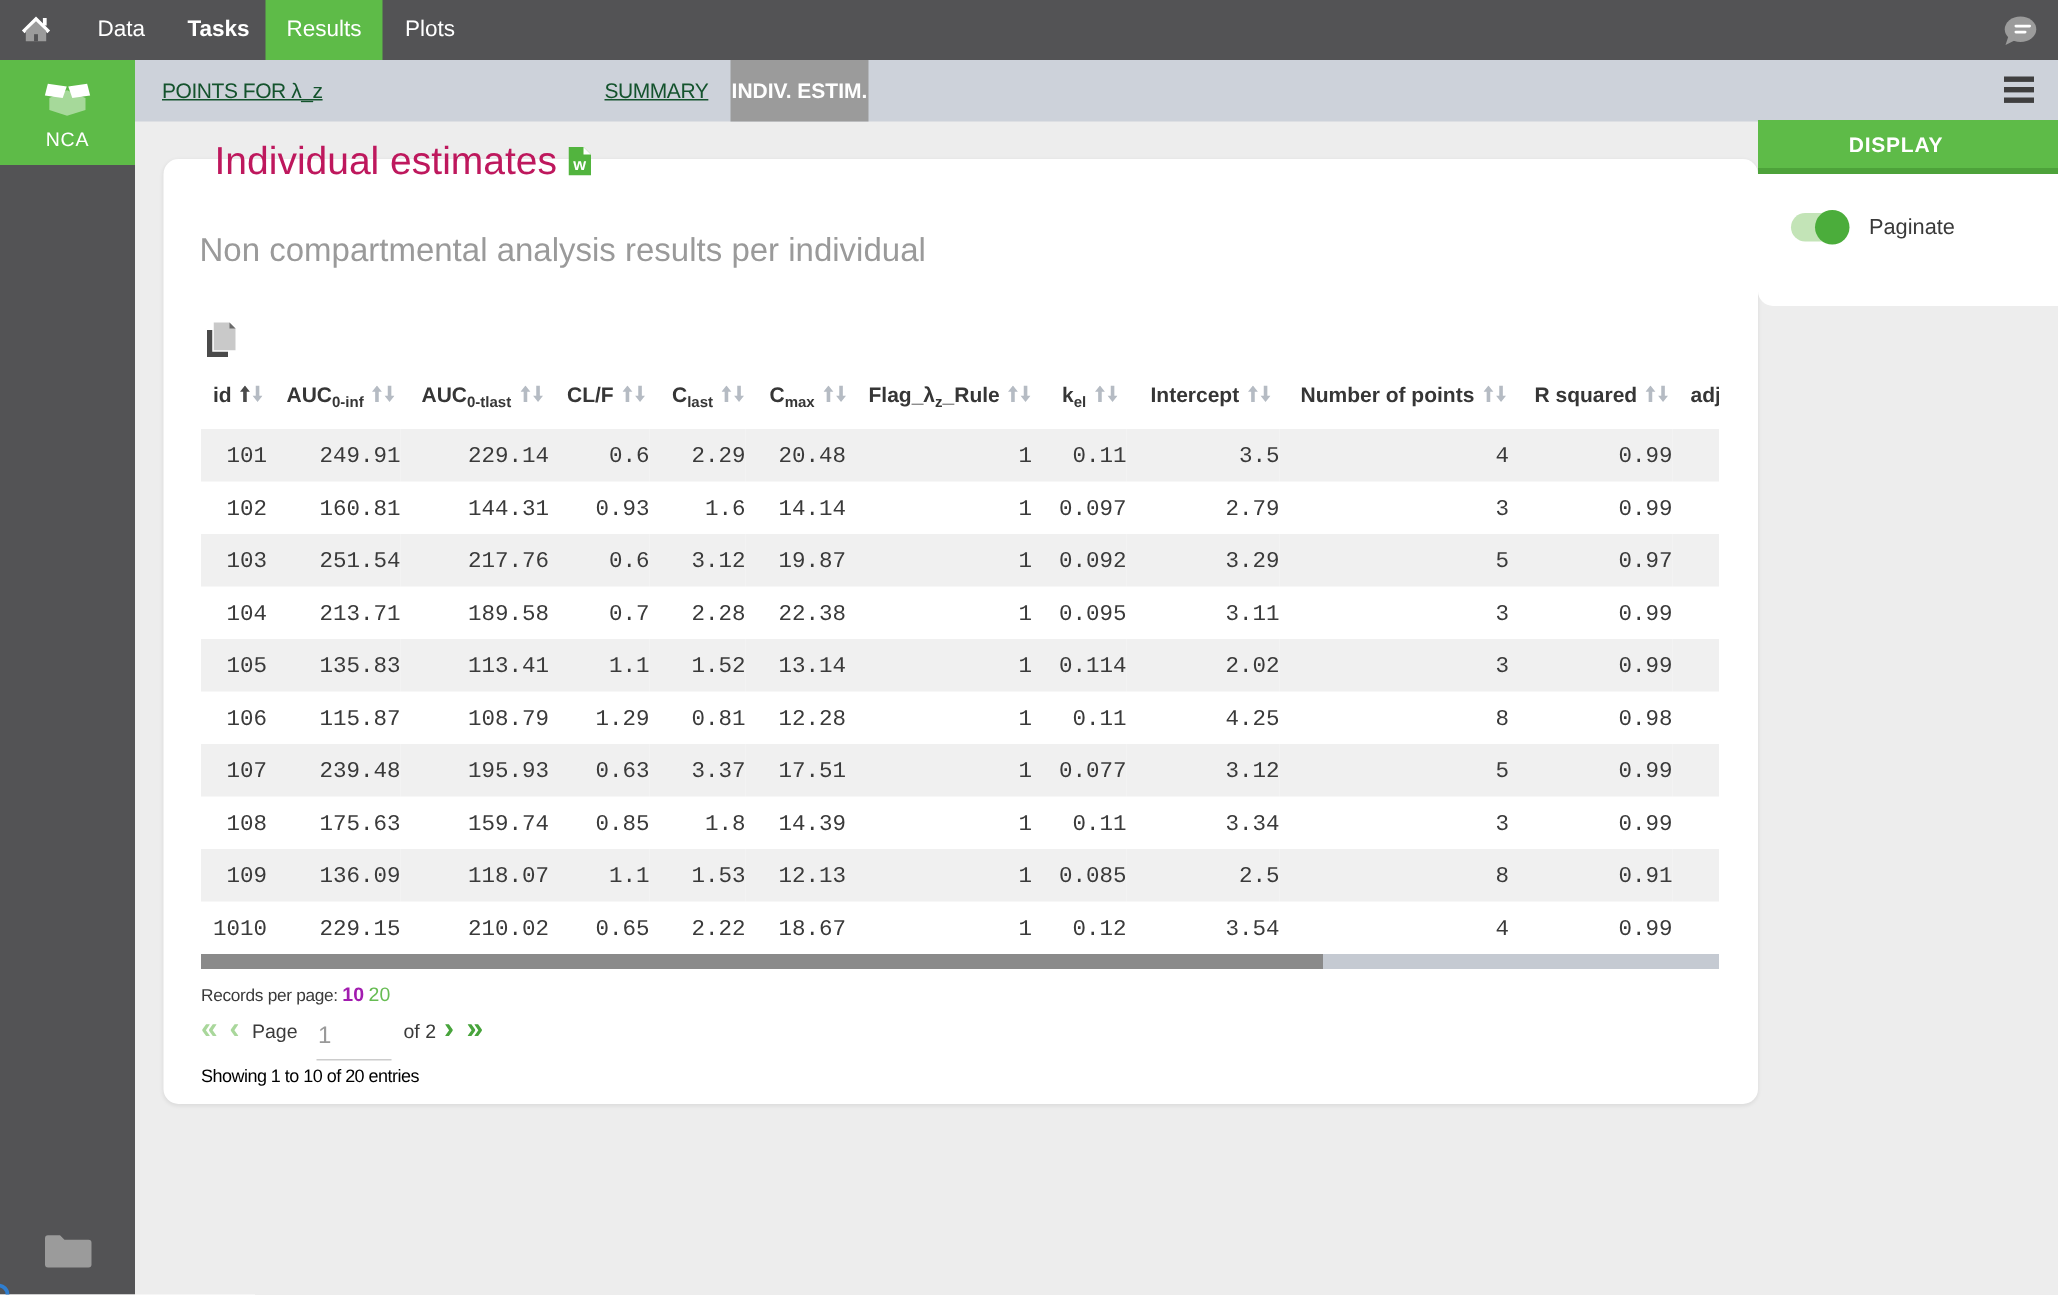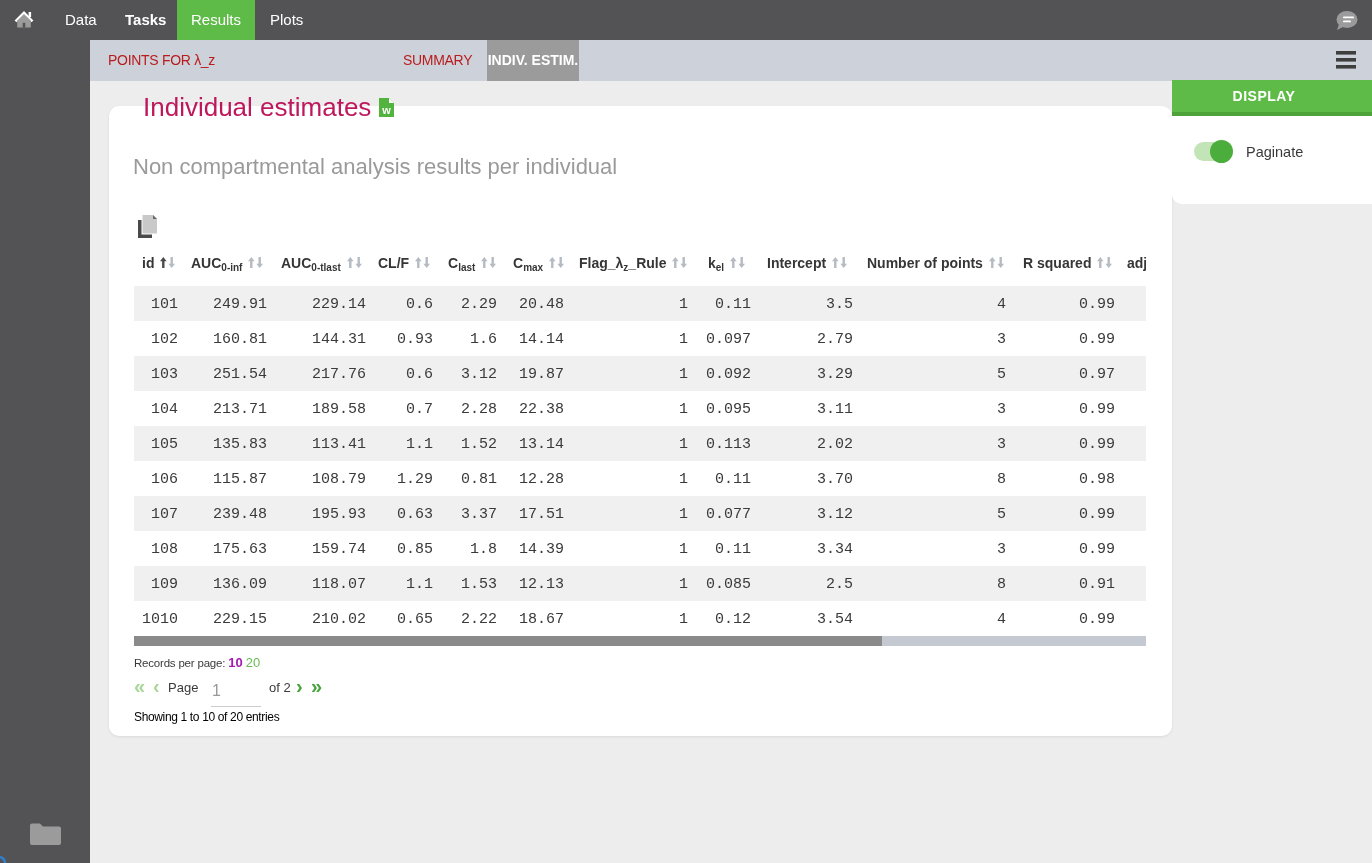--- a/index.html
+++ b/index.html
@@ -12,21 +12,21 @@
   #topnav .item { position:absolute; top:0; height:40px; line-height:40px; color:#fff; font-size:15px; }
   #results-tab { position:absolute; left:177px; top:0; width:78px; height:40px; background:#5ebb48; color:#fff; font-size:15px; line-height:40px; text-align:center; }
 
   
   #sidebar { position:absolute; left:0; top:40px; width:90px; height:823px; background:#535355; }
   #nca-block { position:absolute; left:0; top:0; width:90px; height:70px; background:#5ebb48; color:#fff; text-align:center; }
   #nca-block .lbl { position:absolute; left:0; top:45px; width:90px; font-size:13px; color:#fff; letter-spacing:0.5px; }
 
   
   #subnav { position:absolute; left:90px; top:40px; width:1282px; height:41px; background:#cdd2da; }
-  #subnav .tab { position:absolute; top:0; height:41px; line-height:41px; font-size:14px; letter-spacing:-0.3px; color:#b91c1c; }
+  #subnav .tab { position:absolute; top:0; height:41px; line-height:41px; font-size:14px; letter-spacing:-0.3px; color:#14532d;text-decoration:underline; }
   #tab-active { position:absolute; left:397px; top:0; width:92px; height:41px; background:#9b9b9b; color:#fff; font-weight:bold; font-size:14px; line-height:41px; text-align:center; }
 
   
   #card { position:absolute; left:109px; top:106px; width:1063px; height:630px; background:#fff; border-radius:10px; box-shadow:0 1px 3px rgba(0,0,0,0.08); }
   #title { position:absolute; left:143px; top:92px; font-size:26px; color:#be185d;text-align:center; }
   #subtitle { position:absolute; left:133px; top:154px; font-size:22px; color:#9a9a9a;text-align:center; }
 
   
   #tablewrap { position:absolute; left:134px; top:248px; width:1012px; height:389px; overflow:hidden; }
   table { border-collapse:collapse; table-layout:fixed; width:1131px; }
@@ -74,20 +74,28 @@
   <span class="item" style="left:270px;">Plots</span>
   <svg class="abs" style="left:1333px;top:9px" width="26" height="24" viewBox="0 0 26 24">
     <ellipse cx="14" cy="10.5" rx="10.5" ry="8.5" fill="#9b9b9b"></ellipse>
     <path d="M6 15 L4 21 L12 17 Z" fill="#9b9b9b"></path>
     <rect x="10" y="7.5" width="11" height="1.8" rx="0.9" fill="#fff"></rect>
     <rect x="10" y="11.5" width="8" height="1.8" rx="0.9" fill="#fff"></rect>
   </svg>
 </div>
 
 <div id="sidebar">
+  <div id="nca-block">
+    <svg class="abs" style="left:29px;top:12px" width="32" height="28" viewBox="0 0 32 28">
+      <path d="M3.9 13.4 L15.7 8.1 L28 13.4 L28 21.3 L15.7 25.1 L3.9 21.3 Z" fill="#ffffff" fill-opacity="0.45"></path>
+      <path d="M0.9 11.6 L2.9 3.9 L15.5 5.7 L12.8 13.4 Z" fill="#fff"></path>
+      <path d="M31.1 11.6 L29.1 3.9 L16.5 5.7 L19.2 13.4 Z" fill="#fff"></path>
+    </svg>
+    <div class="lbl">NCA</div>
+  </div>
   <svg class="abs" style="left:29px;top:782px" width="33" height="24" viewBox="0 0 33 24">
     <path d="M1 3.5 Q1 1.5 3 1.5 L11 1.5 L14 4.5 L30 4.5 Q32 4.5 32 6.5 L32 21 Q32 23 30 23 L3 23 Q1 23 1 21 Z" fill="#9b9b9b"></path>
   </svg>
   <svg class="abs" style="left:-9px;top:815px" width="16" height="16" viewBox="0 0 16 16">
     <circle cx="8" cy="8" r="6" fill="none" stroke="#2f7ed0" stroke-width="2.5"></circle>
   </svg>
 </div>
 
 <div id="subnav">
   <span class="tab" style="left:18px;">POINTS FOR λ_z</span>
@@ -238,36 +246,36 @@
           <td>0.99</td>
         </tr>
 <tr class="odd">
           <td>105</td>
           <td>135.83</td>
           <td>113.41</td>
           <td>1.1</td>
           <td>1.52</td>
           <td>13.14</td>
           <td>1</td>
-          <td>0.113</td>
+          <td>0.114</td>
           <td>2.02</td>
           <td>3</td>
           <td>0.99</td>
           <td>0.99</td>
         </tr>
 <tr>
           <td>106</td>
           <td>115.87</td>
           <td>108.79</td>
           <td>1.29</td>
           <td>0.81</td>
           <td>12.28</td>
           <td>1</td>
           <td>0.11</td>
-          <td>3.70</td>
+          <td>4.25</td>
           <td>8</td>
           <td>0.98</td>
           <td>0.97</td>
         </tr>
 <tr class="odd">
           <td>107</td>
           <td>239.48</td>
           <td>195.93</td>
           <td>0.63</td>
           <td>3.37</td>

